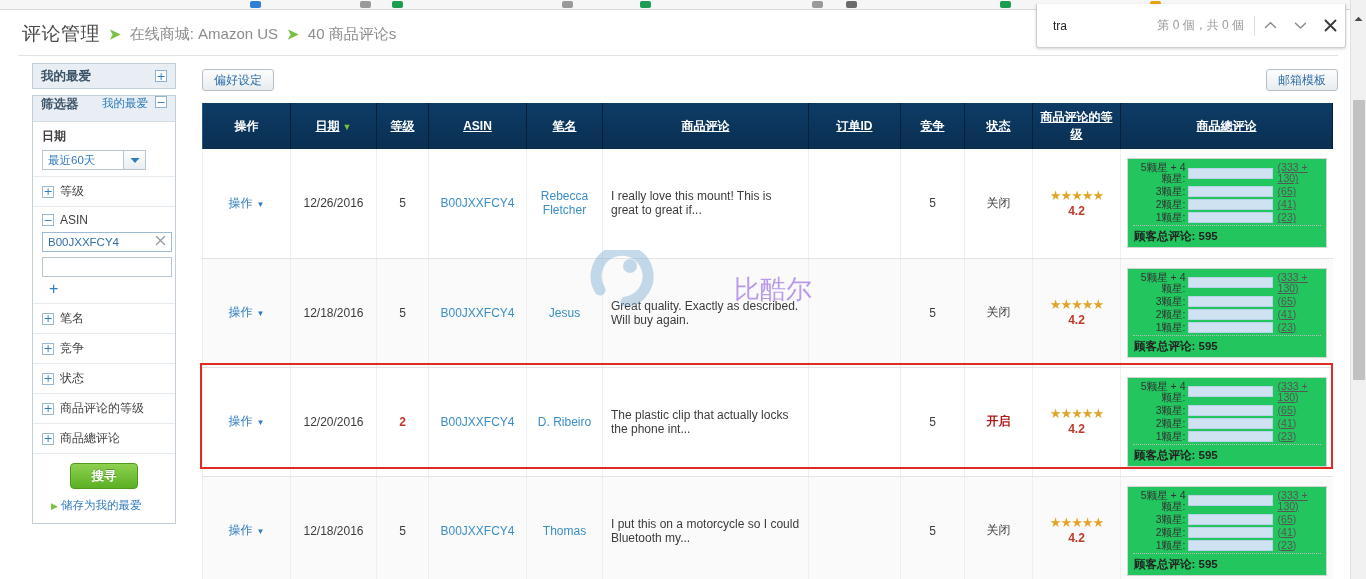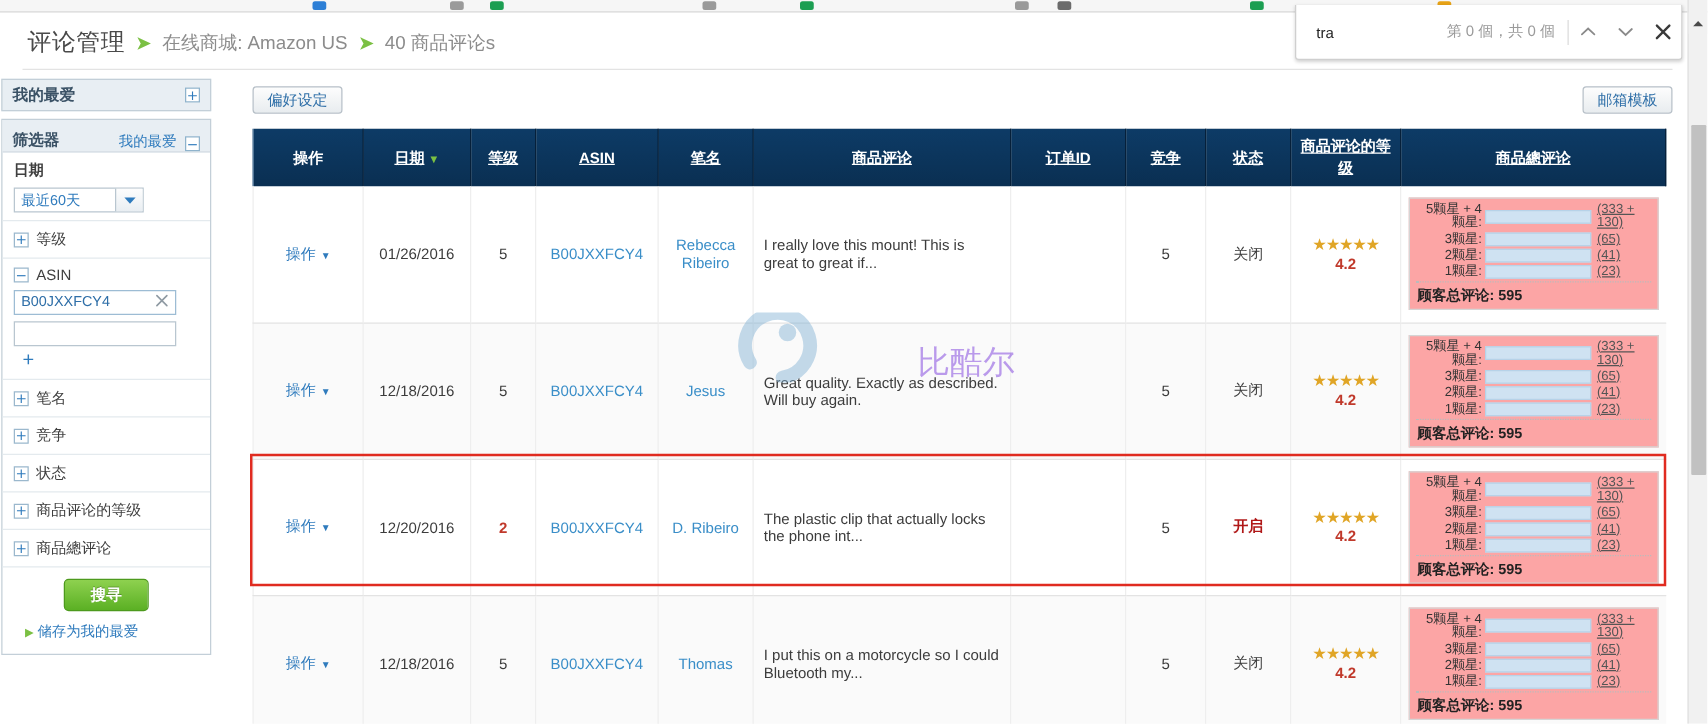--- a/index.html
+++ b/index.html
@@ -67,29 +67,29 @@
     display:flex; align-items:center; gap:9px;
   }
   #breadcrumb .crumb-main { font-size:19px; color:#4a4a4a; letter-spacing:.5px; }
   #breadcrumb .crumb { font-size:15px; color:#8c8c8c; }
   #breadcrumb .arrow { color:#7bc043; font-size:14px; font-weight:bold; }
   #hr-top {
     position:absolute; top:55px; left:18px; width:1320px; height:1px; background:#e3e3e3;
   }
 
   
-  #sidebar { position:absolute; top:63px; left:1px; width:168px; }
+  #sidebar { position:absolute; top:63px; left:32px; width:144px; }
   #fav-box {
     height:26px; background:#e8eef3; border:1px solid #c3cfd8;
     display:flex; align-items:center; justify-content:space-between; padding:0 8px;
   }
   #fav-box .ttl { font-size:12.5px; font-weight:bold; color:#3b5266; }
   #filter-box { margin-top:6px; border:1px solid #c3cfd8; background:#fff; padding-bottom:8px; }
   #filter-head {
-    height:26px; background:#e8eef3; display:flex; align-items:flex-end;
+    height:26px; background:#e8eef3; display:flex; align-items:flex-start;
     justify-content:space-between; padding:0 8px; border-bottom:1px solid #d3dce3;
   }
   #filter-head .ttl { font-size:12.5px; font-weight:bold; color:#3b5266; }
   #filter-head .clear { font-size:11.5px; color:#2f7bbd; margin-left:auto; margin-right:7px; }
 
   .pm {
     display:inline-flex; width:12px; height:12px; border:1px solid #8fb3cc;
     background:#fff; align-items:center; justify-content:center;
     font-size:11px; line-height:1; color:#2f7bbd; font-family:"DejaVu Sans", sans-serif;
     flex:0 0 auto;
@@ -171,21 +171,21 @@
   .act .tri { color:#2f7bbd; font-size:8px; margin-left:4px; }
   .grade-bad { color:#c0392b; font-weight:bold; }
   .status-open { color:#b01818; font-weight:bold; }
 
   
   .stars { font-size:13px; letter-spacing:-1px; line-height:1; color:#e0a526; white-space:nowrap; }
   .rate-num { color:#c0392b; font-size:12px; font-weight:bold; margin-top:2px; }
 
   
   td.sum-cell { padding:4px 6px; }
-  .sum-box { border:1px solid #d5d5d5; background:#fca5a5; padding:3px 5px 0; }
+  .sum-box { border:1px solid #d5d5d5; background:#22c55e; padding:3px 5px 0; }
   .sum-row { display:flex; align-items:center; font-size:10.5px; color:#333; margin-bottom:2px; }
   .sum-lbl { width:58px; text-align:right; padding-right:3px; line-height:11px; }
   .bar-track { width:88px; height:11px; background:#cfe2f2; border:1px solid #b7d2e8; position:relative; }
   .bar-fill { height:100%; background:#1170b8; }
   .sum-cnt { margin-left:5px; color:#555; line-height:11px; width:45px;text-decoration:underline; }
   .sum-total {
     border-top:1px dotted #bbb; margin-top:2px; padding:3px 0 3px 1px;
     font-size:11.5px; font-weight:bold; color:#222;
   }
   .sum-total span { font-weight:bold; }
@@ -384,24 +384,24 @@
         <th><span class="hl">订单ID</span></th>
         <th><span class="hl">竞争</span></th>
         <th><span class="hl">状态</span></th>
         <th><span class="hl">商品评论的等级</span></th>
         <th><span class="hl">商品總评论</span></th>
       </tr>
     </thead>
     <tbody id="tbody">
         <tr>
           <td class="c-center"><span class="act">操作<span class="tri">▼</span></span></td>
-          <td class="c-center">01/26/2016</td>
+          <td class="c-center">12/26/2016</td>
           <td class="c-center">5</td>
           <td class="c-center"><span class="link">B00JXXFCY4</span></td>
-          <td class="c-center"><span class="link">Rebecca Ribeiro</span></td>
+          <td class="c-center"><span class="link">Rebecca Fletcher</span></td>
           <td>I really love this mount! This is great to great if...</td>
           <td class="c-center"></td>
           <td class="c-center">5</td>
           <td class="c-center">关闭</td>
           <td class="c-center">
             <div class="stars"><span>★</span><span>★</span><span>★</span><span>★</span><span>★</span></div>
             <div class="rate-num">4.2</div>
           </td>
           <td class="sum-cell">
             <div class="sum-box">

